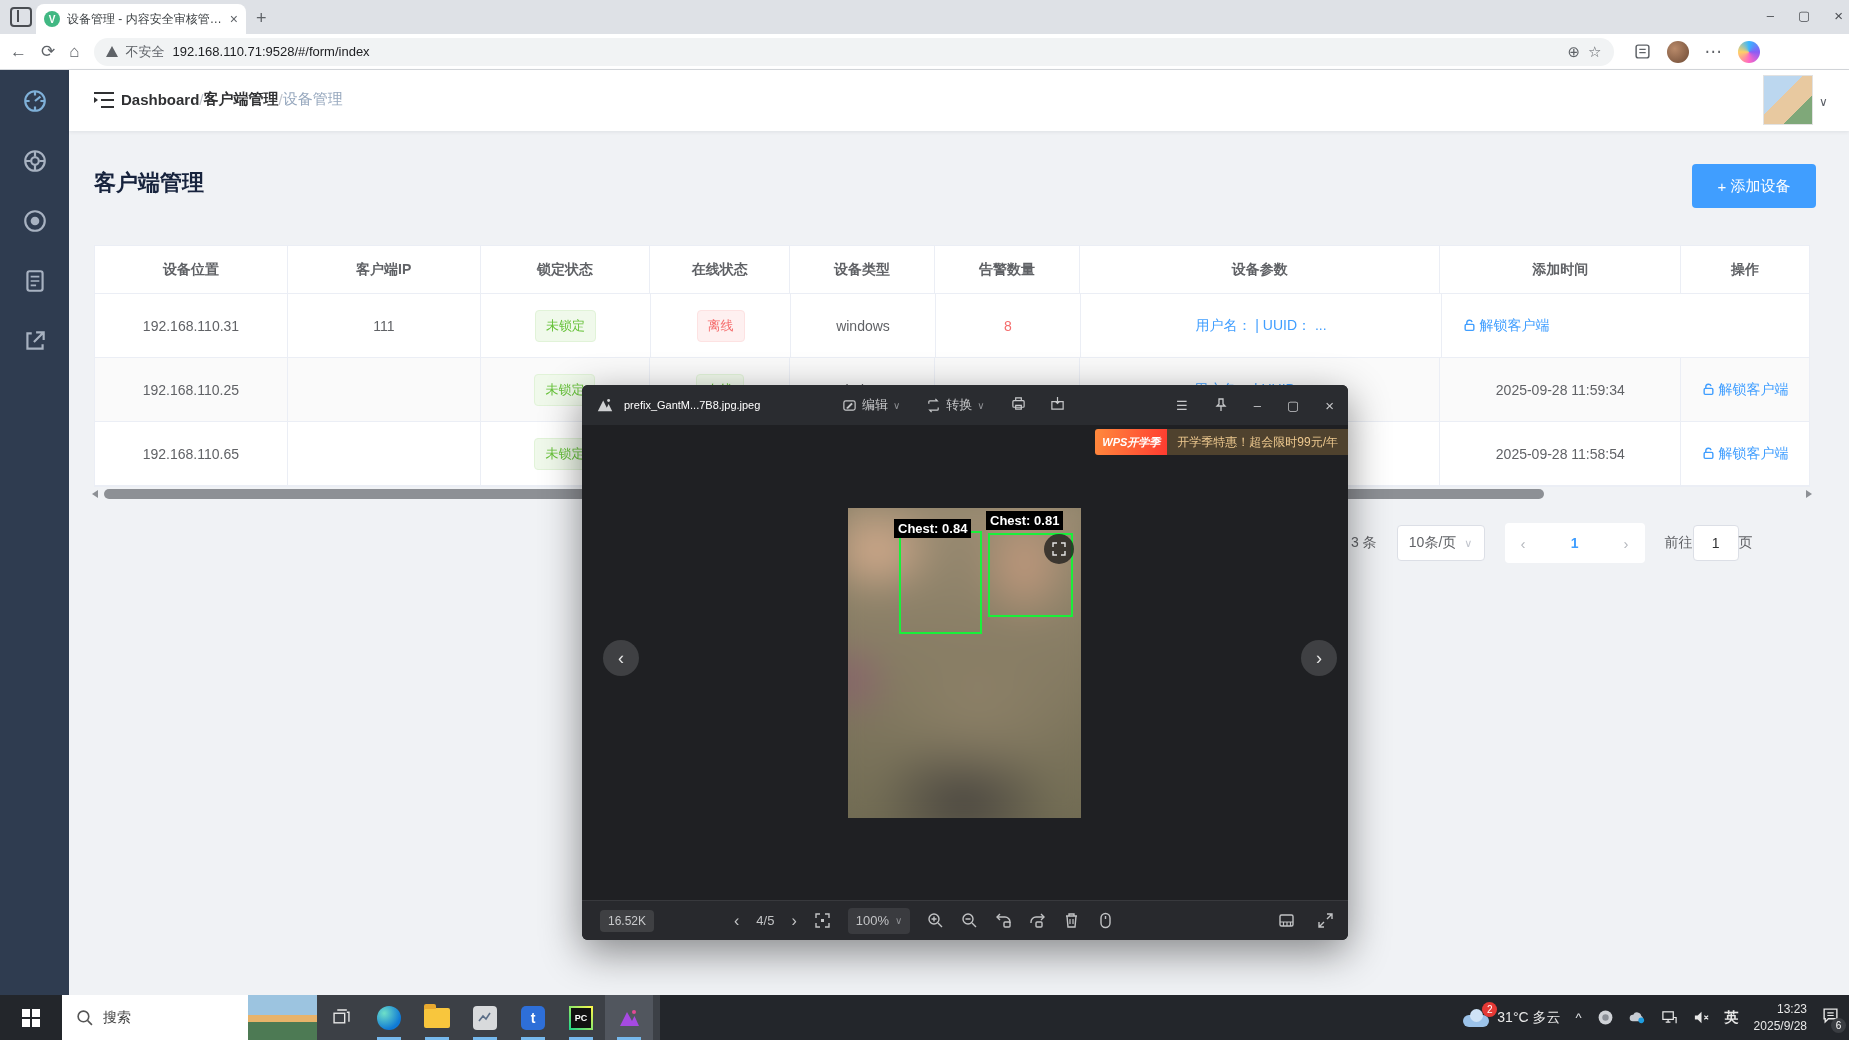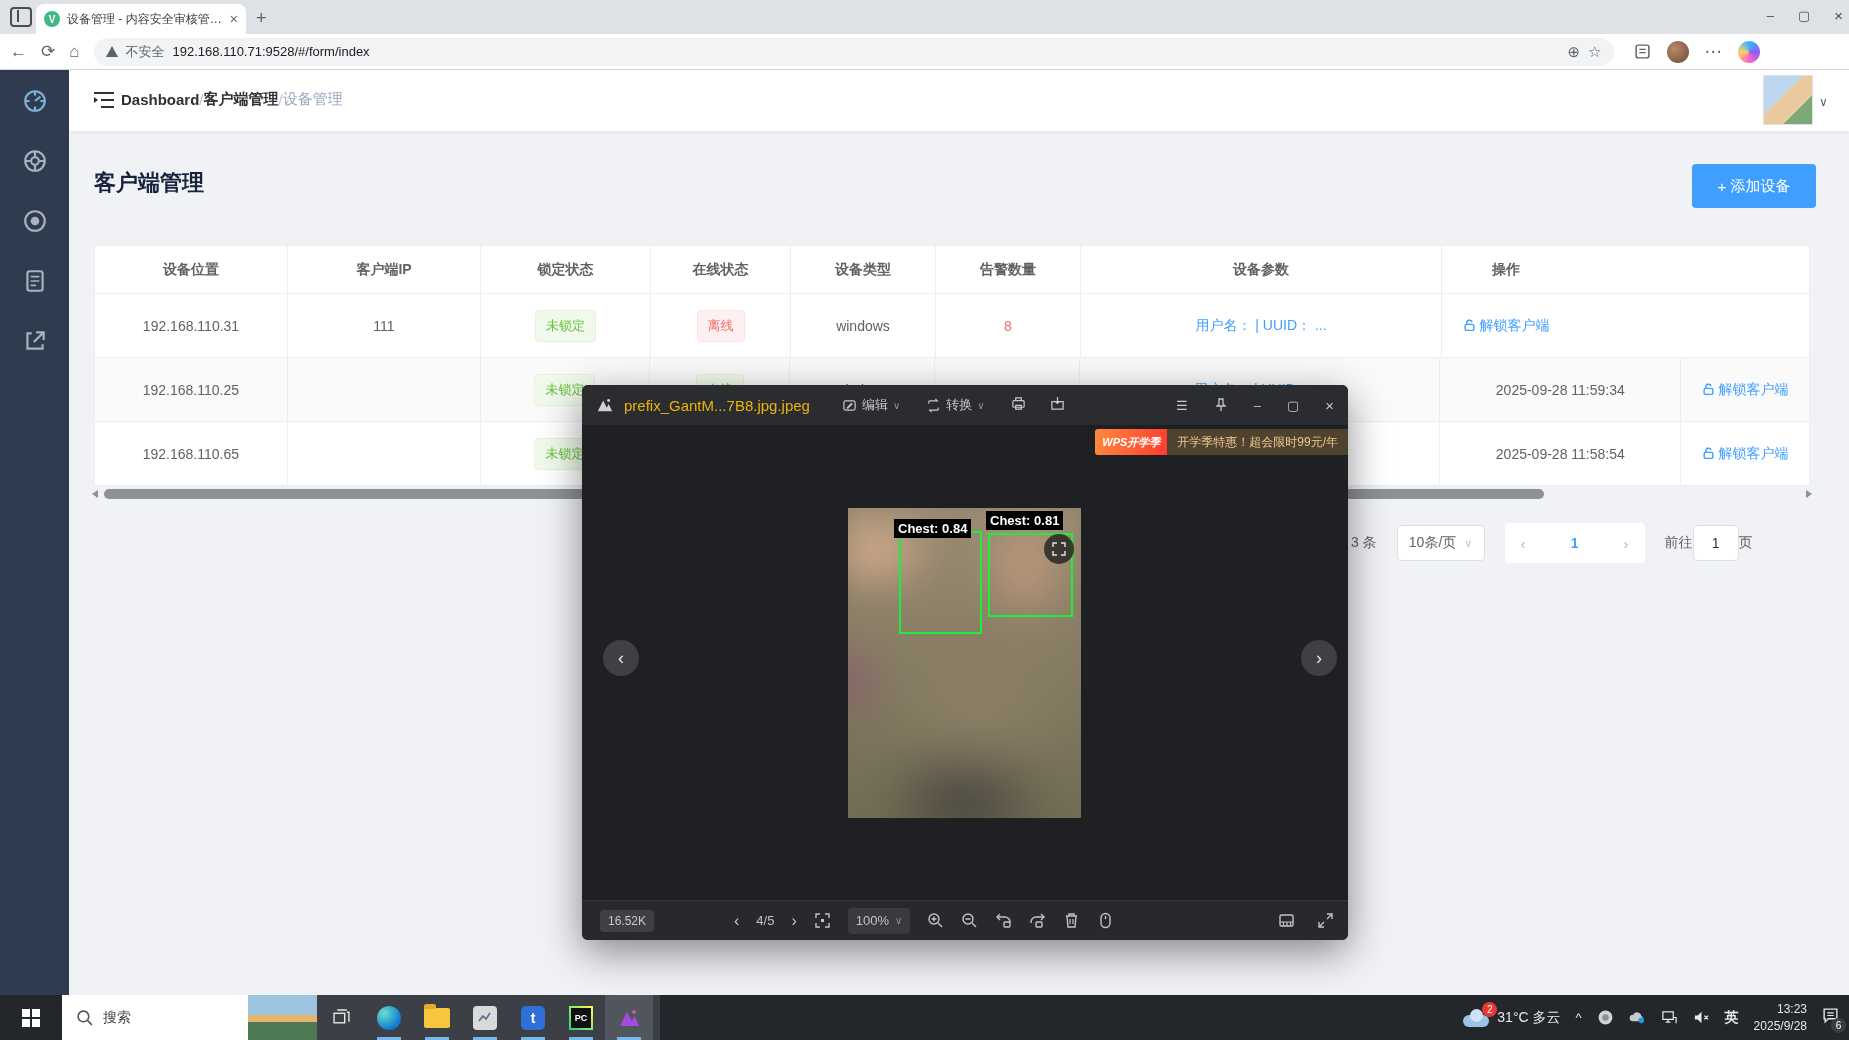--- a/index.html
+++ b/index.html
@@ -87,21 +87,21 @@
   #goto { display:flex; align-items:center; gap:0; }
   #goto-input { width:46px; height:36px; border:1px solid #dcdfe6; border-radius:4px; background:#fff;
     display:flex; align-items:center; justify-content:center; color:#303133; }
 
   
   #viewer { left:582px; top:385px; width:766px; height:555px; background:#1f2023; border-radius:6px;
     box-shadow:0 12px 40px rgba(0,0,0,.45); z-index:50; overflow:hidden; }
   #v-titlebar { left:0; top:0; width:766px; height:40px; background:#2a2c30; display:flex; align-items:center;
     padding:0 14px; color:#c6c7c9; }
   .v-logo { width:18px; height:18px; margin-right:10px; }
-  #v-title { font-size:15px; color:#eab308; width:218px; white-space:nowrap; overflow:hidden; }
+  #v-title { font-size:11px; color:#ffffff; width:218px; white-space:nowrap; overflow:hidden; }
   .v-menu { display:flex; align-items:center; gap:5px; font-size:13px; margin-right:26px; cursor:pointer; }
   .v-menu svg, .v-tool svg { width:15px; height:15px; }
   .v-menu .caret { font-size:10px; color:#8d8f93; }
   .v-tool { margin-right:24px; cursor:pointer; }
   #v-wincontrols { margin-left:auto; display:flex; align-items:center; gap:26px; font-size:13px; }
   #promo { right:0; top:44px; height:26px; display:flex; align-items:stretch; }
   #promo-badge { background:linear-gradient(100deg,#ff8a3d,#ff3b30); color:#fff; font-size:11px; font-style:italic;
     font-weight:bold; display:flex; align-items:center; padding:0 7px; border-radius:3px 0 0 3px; }
   #promo-text { background:#4f422e; color:#eec98f; font-size:12px; display:flex; align-items:center; padding:0 10px; }
 
@@ -262,20 +262,21 @@
 
   <div id="table" class="abs">
     <div class="tr head">
       <div class="td c1">设备位置</div>
       <div class="td c0">客户端IP</div>
       <div class="td c2">锁定状态</div>
       <div class="td c3">在线状态</div>
       <div class="td c4">设备类型</div>
       <div class="td c5">告警数量</div>
       <div class="td c6">设备参数</div>
+      <div class="td c7">添加时间</div>
       <div class="td c8">操作</div>
     </div>
     <div id="tbody">
 <div class="tr ">
   <div class="td c0">192.168.110.31</div>
   <div class="td c1">111</div>
   <div class="td c2">
             <span class="badge green">未锁定</span>
           </div>
   <div class="td c3">

